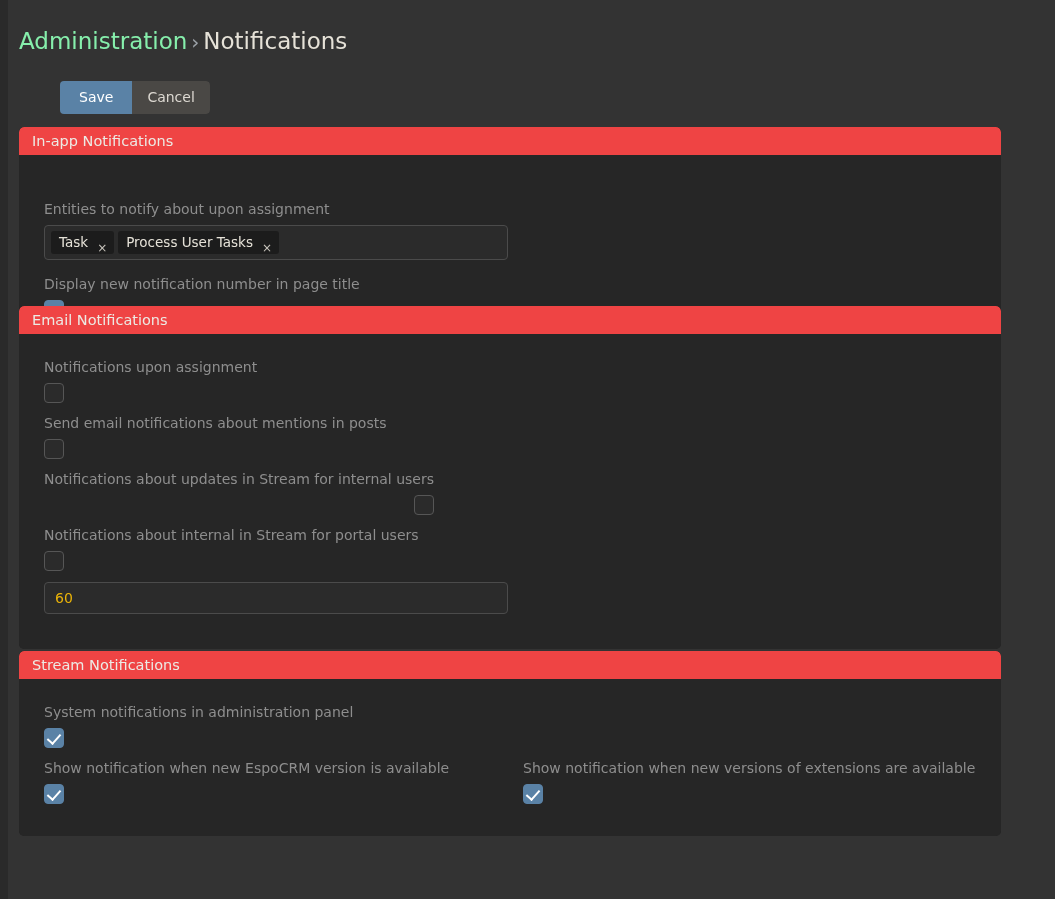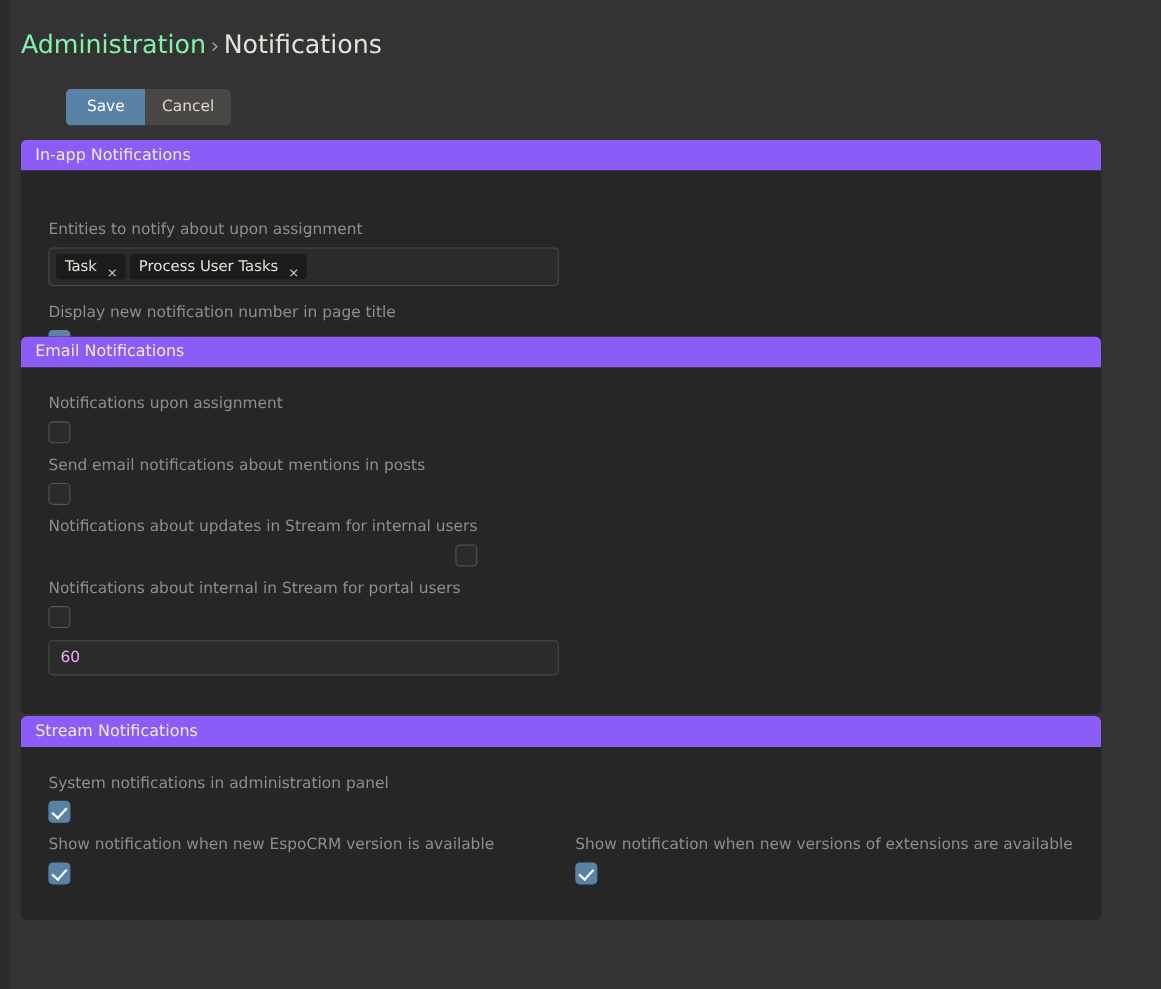--- a/index.html
+++ b/index.html
@@ -88,21 +88,21 @@
   
   .panel {
     position: absolute;
     left: 11px;
     width: 982px;
     border-radius: 5px;
     overflow: hidden;
     background: #262626;
   }
   .panel-header {
-    background: #8b5cf6;
+    background: #ef4444;
     color: #eceae4;
     font-size: 14.5px;
     height: 28px;
     line-height: 28px;
     padding: 0 0 0 13px;
     border-radius: 5px 5px 0 0;
   }
   .panel-body {
     position: relative;
     background: #262626;
@@ -166,21 +166,21 @@
     transform: rotate(42deg);
   }
 
   
   .text-input {
     width: 464px;
     height: 32px;
     background: #2b2b2b;
     border: 1px solid #4b4b4b;
     border-radius: 4px;
-    color: #f0abfc;
+    color: #eab308;
     font-size: 14px;
     font-family: "DejaVu Sans", "Liberation Sans", sans-serif;
     padding: 0 10px;
     outline: none;
   }
 
   
   .multi-select {
     width: 464px;
     min-height: 35px;

